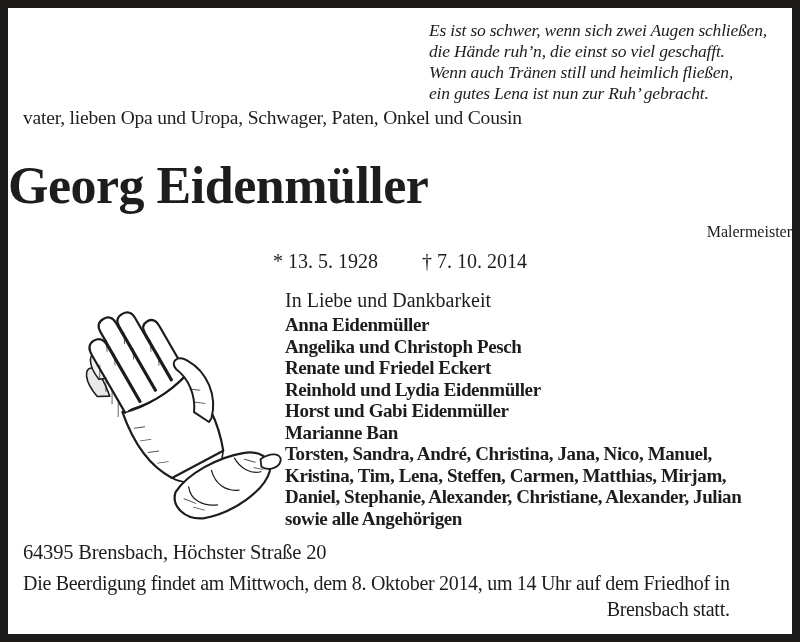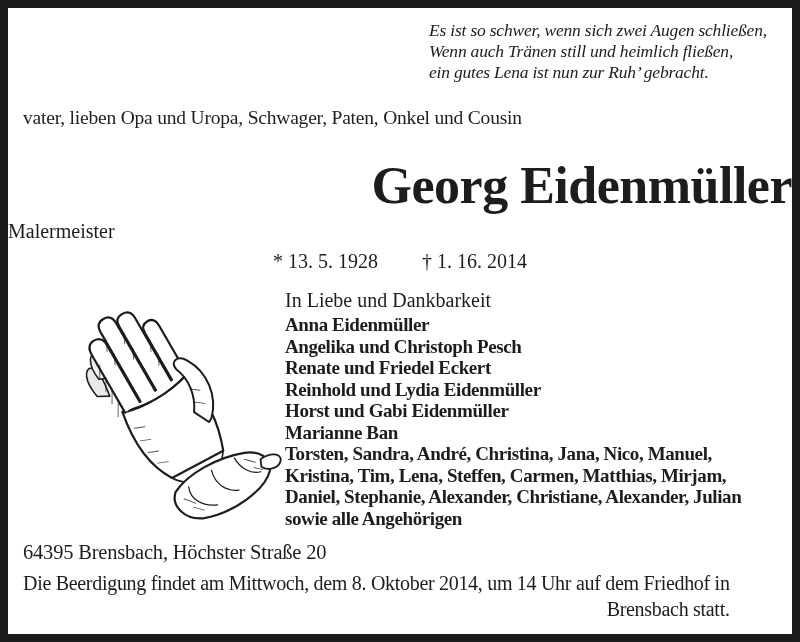--- a/index.html
+++ b/index.html
@@ -23,29 +23,29 @@
     margin-left:26px;
   }
   .intro{
     left:15px;top:98px;width:749px;
     font-size:19.5px;line-height:24.5px;
     letter-spacing:-0.2px;
   }
   .intro .justified{text-align:justify;text-align-last:justify;}
   .title{
     left:0;top:150px;width:784px;
-    text-align:right;
+    text-align:left;
     font-size:52px;font-weight:bold;
     line-height:56px;
     letter-spacing:-0.5px;
   }
   .profession{
     left:0;top:212px;width:784px;
-    text-align:left;
-    font-size:20px;line-height:23px;
+    text-align:right;
+    font-size:16px;line-height:23px;
   }
   .dates{
     left:0;top:242px;width:784px;
     display:flex;justify-content:center;gap:44px;
     font-size:20px;line-height:23px;
   }
   .tribute{
     left:277px;top:281px;
     font-size:20px;line-height:23px;
   }
@@ -71,35 +71,36 @@
     text-align:right;
   }
 </style>
 </head>
 <body>
 
 <div class="page">
 
   <div class="abs poem">
     <div>Es ist so schwer, wenn sich zwei Augen schließen,</div>
+    <div>die Hände ruh’n, die einst so viel geschafft.</div>
     <div>Wenn auch Tränen still und heimlich fließen,</div>
     <div>ein gutes Lena ist nun zur Ruh’ gebracht.</div>
   </div>
 
   <div class="abs intro">
     <div>vater, lieben Opa und Uropa, Schwager, Paten, Onkel und Cousin</div>
   </div>
 
   <div class="abs title">Georg Eidenmüller</div>
 
   <div class="abs profession">Malermeister</div>
 
   <div class="abs dates">
     <span>* 13. 5. 1928</span>
-    <span>† 1. 16. 2014</span>
+    <span>† 7. 10. 2014</span>
   </div>
 
   <div class="abs hands">
     <svg width="248" height="252" viewBox="0 0 248 252" xmlns="http://www.w3.org/2000/svg">
       <g transform="translate(76,20) rotate(-30)" stroke="#1c1c1c" fill="none" stroke-linecap="round" stroke-linejoin="round">
 
         <path d="M-54,64 C-58,44 -51,32 -44,37 C-39,42 -41,58 -43,70 Z" fill="#e9e9e9" stroke-width="1.6"></path>
         <path d="M-44,50 C-47,30 -38,21 -33,27 C-30,34 -33,44 -35,54 Z" fill="#efefef" stroke-width="1.6"></path>
 
         <path d="M-40,90 C-46,122 -44,150 -30,172 L28,174 C38,148 40,118 34,90 Q-4,101 -40,90 Z" fill="#ffffff" stroke-width="2.2"></path>

